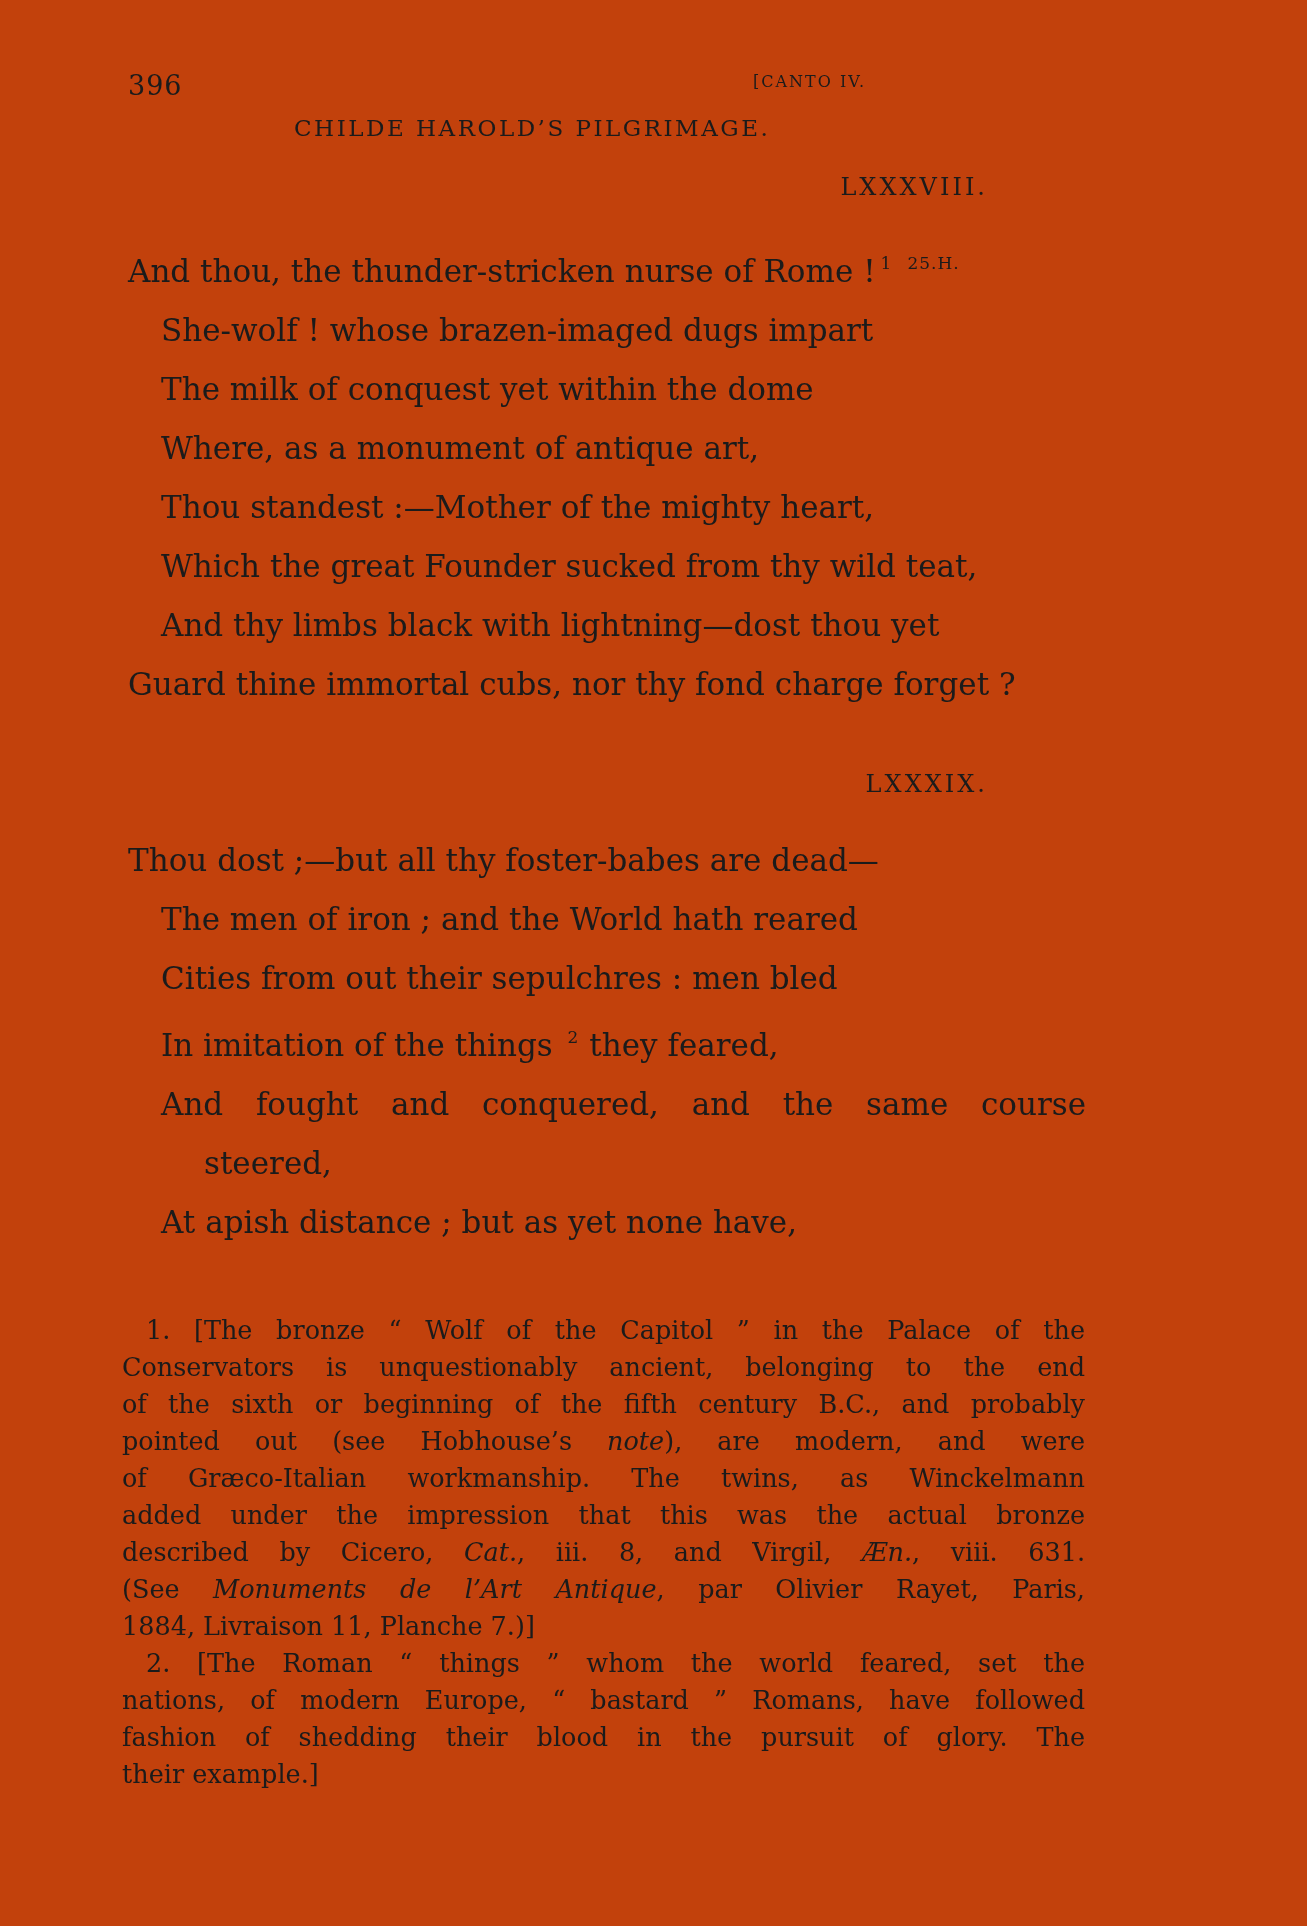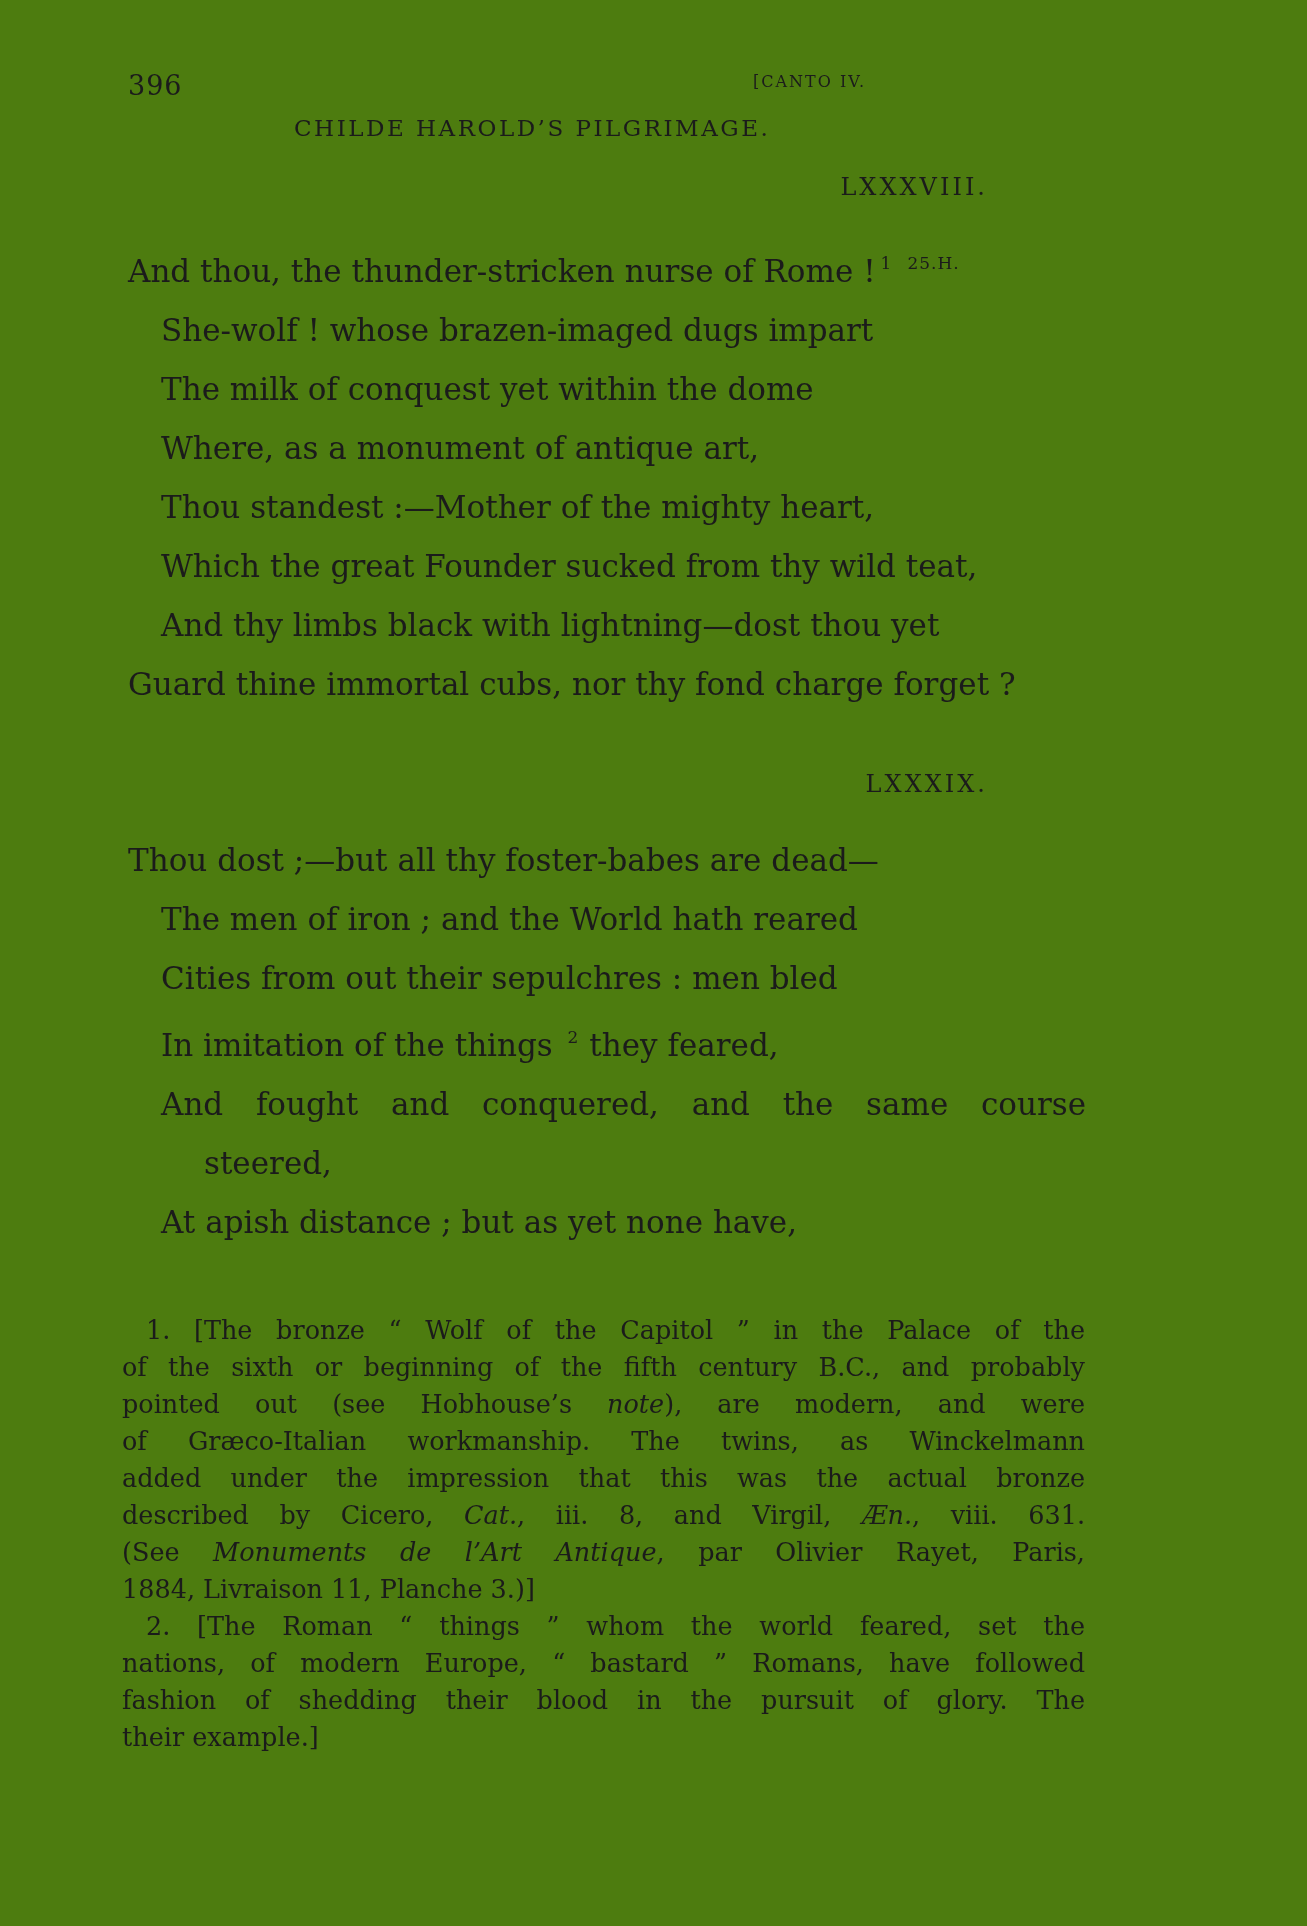--- a/index.html
+++ b/index.html
@@ -7,21 +7,21 @@
   body {
     background: #ffffff;
     color: #1b1b1b;
     font-family: "DejaVu Serif", "Liberation Serif", serif;
     overflow: hidden;
   }
   .page {
     position: relative;
     width: 1307px;
     height: 1926px;
-    background: #4d7c0f;
+    background: #c2410c;
   }
 
   
   .running-header {
     position: absolute;
     top: 68px; left: 128px;
     width: 958px; height: 36px;
   }
   .page-number {
     position: absolute; left: 0; top: 2px;
@@ -127,26 +127,27 @@
           <div class="ln ind-1"><span>In imitation of the things </span><span class="sup">2</span><span> they feared,</span></div>
           <div class="ln ind-1 just"><span>And fought and conquered, and the same course</span></div>
           <div class="ln ind-2"><span>steered,</span></div>
           <div class="ln ind-1"><span>At apish distance ; but as yet none have,</span></div>
         </div>
     </section>
   </div>
 
   <div class="footnotes fn">
       <div class="ln ind-0 just fnfirst"><span>1. [The bronze “ Wolf of the Capitol ” in the Palace of the</span></div>
+      <div class="ln ind-0 just"><span>Conservators is unquestionably ancient, belonging to the end</span></div>
       <div class="ln ind-0 just"><span>of the sixth or beginning of the fifth century B.C., and probably</span></div>
       <div class="ln ind-0 just"><span>pointed out (see Hobhouse’s </span><span class="it">note</span><span>), are modern, and were</span></div>
       <div class="ln ind-0 just"><span>of Græco-Italian workmanship.  The twins, as Winckelmann</span></div>
       <div class="ln ind-0 just"><span>added under the impression that this was the actual bronze</span></div>
       <div class="ln ind-0 just"><span>described by Cicero, </span><span class="it">Cat.</span><span>, iii. 8, and Virgil, </span><span class="it">Æn.</span><span>, viii. 631.</span></div>
       <div class="ln ind-0 just"><span>(See </span><span class="it">Monuments de l’Art Antique</span><span>, par Olivier Rayet, Paris,</span></div>
-      <div class="ln ind-0"><span>1884, Livraison 11, Planche 3.)]</span></div>
+      <div class="ln ind-0"><span>1884, Livraison 11, Planche 7.)]</span></div>
       <div class="ln ind-0 just fnfirst"><span>2. [The Roman “ things ” whom the world feared, set the</span></div>
       <div class="ln ind-0 just"><span>nations, of modern Europe, “ bastard ” Romans, have followed</span></div>
       <div class="ln ind-0 just"><span>fashion of shedding their blood in the pursuit of glory.  The</span></div>
       <div class="ln ind-0"><span>their example.]</span></div>
     </div>
 
 </div>
 
 </body></html>

